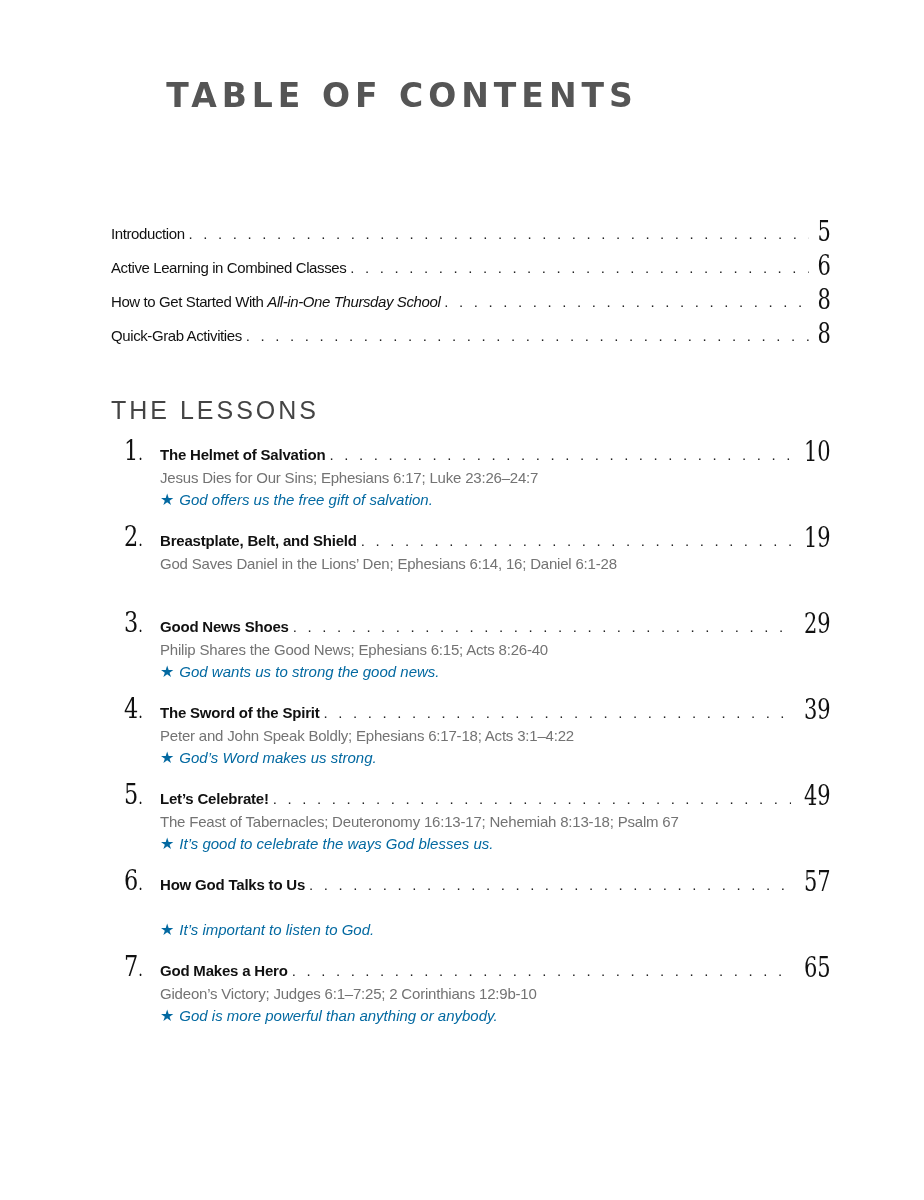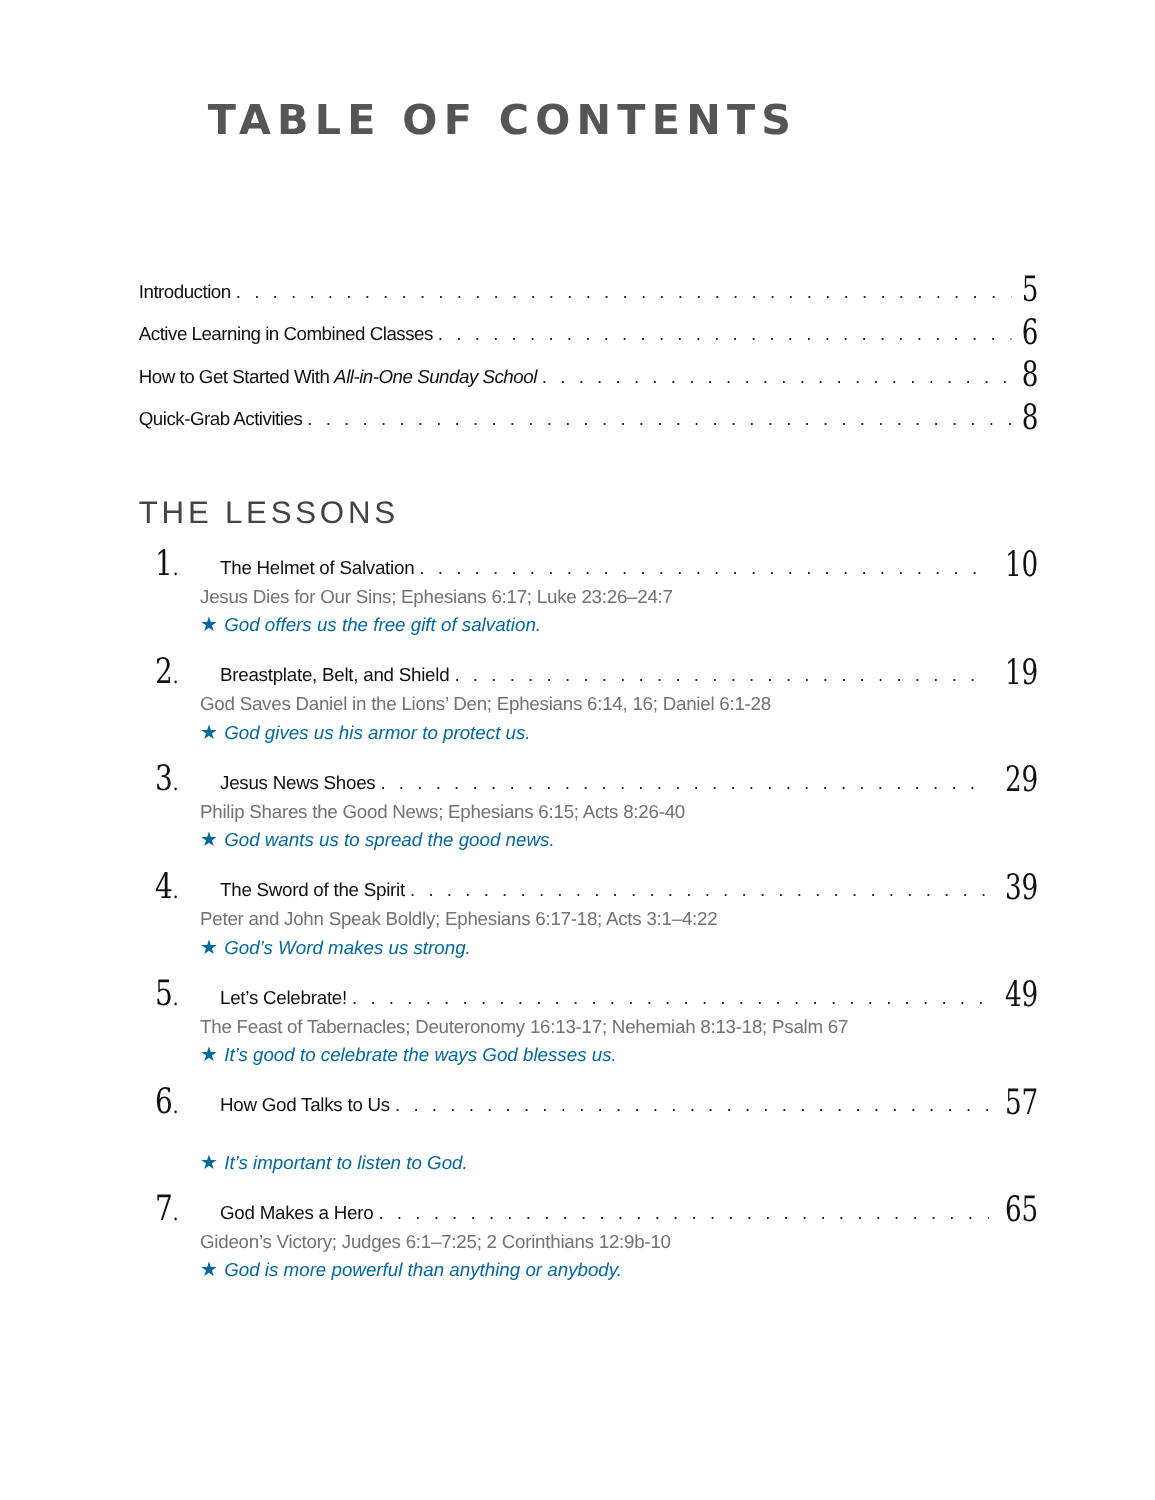--- a/index.html
+++ b/index.html
@@ -31,22 +31,22 @@
   }
   .lessons { position: absolute; left: 124px; top: 436px; width: 707px; }
   .lesson { position: relative; height: 86px; }
   .lesson .num {
     position: absolute; left: 0; top: 0; font-family: "DejaVu Serif", serif;
     font-size: 28px; line-height: 30px; color: #111; transform: scaleX(0.8); transform-origin: left bottom;
   }
   .lesson .num-dot { font-size: 18px; }
   .lesson .head { position: absolute; left: 36px; right: 0; top: 0; height: 30px; display: flex; align-items: flex-end; }
   .lesson .head .label {
-    font-family: "Liberation Sans", sans-serif; font-weight: normal; font-size: 15px; color: #111;
-    white-space: nowrap; padding-bottom: 3px; letter-spacing: -0.2px; margin-left: 16px;
+    font-family: "Liberation Sans", sans-serif; font-weight: bold; font-size: 15px; color: #111;
+    white-space: nowrap; padding-bottom: 3px; letter-spacing: -0.2px;
   }
   .lesson .head .leader { padding-bottom: 3px; }
   .lesson .ref {
     position: absolute; left: 36px; top: 33px; font-family: "Liberation Sans", sans-serif;
     font-size: 15px; color: #737373; white-space: nowrap; letter-spacing: -0.2px;
   }
   .lesson .point {
     position: absolute; left: 36px; top: 54px; font-family: "Liberation Sans", sans-serif;
     font-size: 15px; color: #0369a1; white-space: nowrap; font-style: italic;
   }
@@ -62,21 +62,21 @@
     <span class="label"><span>Introduction</span><i></i></span>
     <span class="leader">. . . . . . . . . . . . . . . . . . . . . . . . . . . . . . . . . . . . . . . . . . . . . . . . . . . . . . . . . . . . . . . . . . . . . . . . . . . . . . . . . . . . . . . .</span>
     <span class="page">5</span>
   </div>
   <div class="front-row">
     <span class="label"><span>Active Learning in Combined Classes</span><i></i></span>
     <span class="leader">. . . . . . . . . . . . . . . . . . . . . . . . . . . . . . . . . . . . . . . . . . . . . . . . . . . . . . . . . . . . . . . . . . . . . . . . . . . . . . . . . . . . . . . .</span>
     <span class="page">6</span>
   </div>
   <div class="front-row">
-    <span class="label"><span>How to Get Started With </span><i>All-in-One Sunday School</i></span>
+    <span class="label"><span>How to Get Started With </span><i>All-in-One Thursday School</i></span>
     <span class="leader">. . . . . . . . . . . . . . . . . . . . . . . . . . . . . . . . . . . . . . . . . . . . . . . . . . . . . . . . . . . . . . . . . . . . . . . . . . . . . . . . . . . . . . . .</span>
     <span class="page">8</span>
   </div>
   <div class="front-row">
     <span class="label"><span>Quick-Grab Activities</span><i></i></span>
     <span class="leader">. . . . . . . . . . . . . . . . . . . . . . . . . . . . . . . . . . . . . . . . . . . . . . . . . . . . . . . . . . . . . . . . . . . . . . . . . . . . . . . . . . . . . . . .</span>
     <span class="page">8</span>
   </div>
 </div>
 
@@ -96,32 +96,31 @@
   </div>
 
   <div class="lesson">
     <div class="num"><span>2</span><span class="num-dot">.</span></div>
     <div class="head">
       <span class="label">Breastplate, Belt, and Shield</span>
       <span class="leader">. . . . . . . . . . . . . . . . . . . . . . . . . . . . . . . . . . . . . . . . . . . . . . . . . . . . . . . . . . . . . . . . . . . . . . . . . . . . . . . . . . . . . . . .</span>
       <span class="page">19</span>
     </div>
     <div class="ref">God Saves Daniel in the Lions’ Den; Ephesians 6:14, 16; Daniel 6:1-28</div>
-    <div class="point"><span class="star">★</span><span>God gives us his armor to protect us.</span></div>
   </div>
 
   <div class="lesson">
     <div class="num"><span>3</span><span class="num-dot">.</span></div>
     <div class="head">
-      <span class="label">Jesus News Shoes</span>
+      <span class="label">Good News Shoes</span>
       <span class="leader">. . . . . . . . . . . . . . . . . . . . . . . . . . . . . . . . . . . . . . . . . . . . . . . . . . . . . . . . . . . . . . . . . . . . . . . . . . . . . . . . . . . . . . . .</span>
       <span class="page">29</span>
     </div>
     <div class="ref">Philip Shares the Good News; Ephesians 6:15; Acts 8:26-40</div>
-    <div class="point"><span class="star">★</span><span>God wants us to spread the good news.</span></div>
+    <div class="point"><span class="star">★</span><span>God wants us to strong the good news.</span></div>
   </div>
 
   <div class="lesson">
     <div class="num"><span>4</span><span class="num-dot">.</span></div>
     <div class="head">
       <span class="label">The Sword of the Spirit</span>
       <span class="leader">. . . . . . . . . . . . . . . . . . . . . . . . . . . . . . . . . . . . . . . . . . . . . . . . . . . . . . . . . . . . . . . . . . . . . . . . . . . . . . . . . . . . . . . .</span>
       <span class="page">39</span>
     </div>
     <div class="ref">Peter and John Speak Boldly; Ephesians 6:17-18; Acts 3:1–4:22</div>

